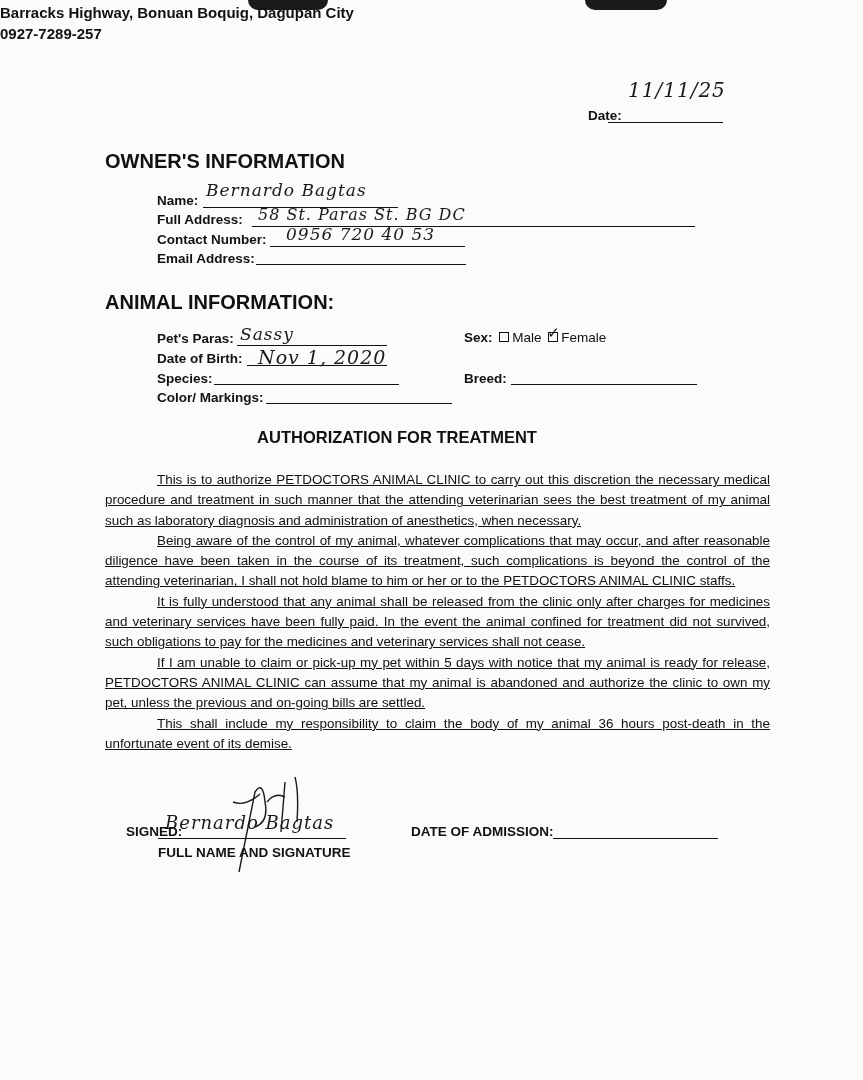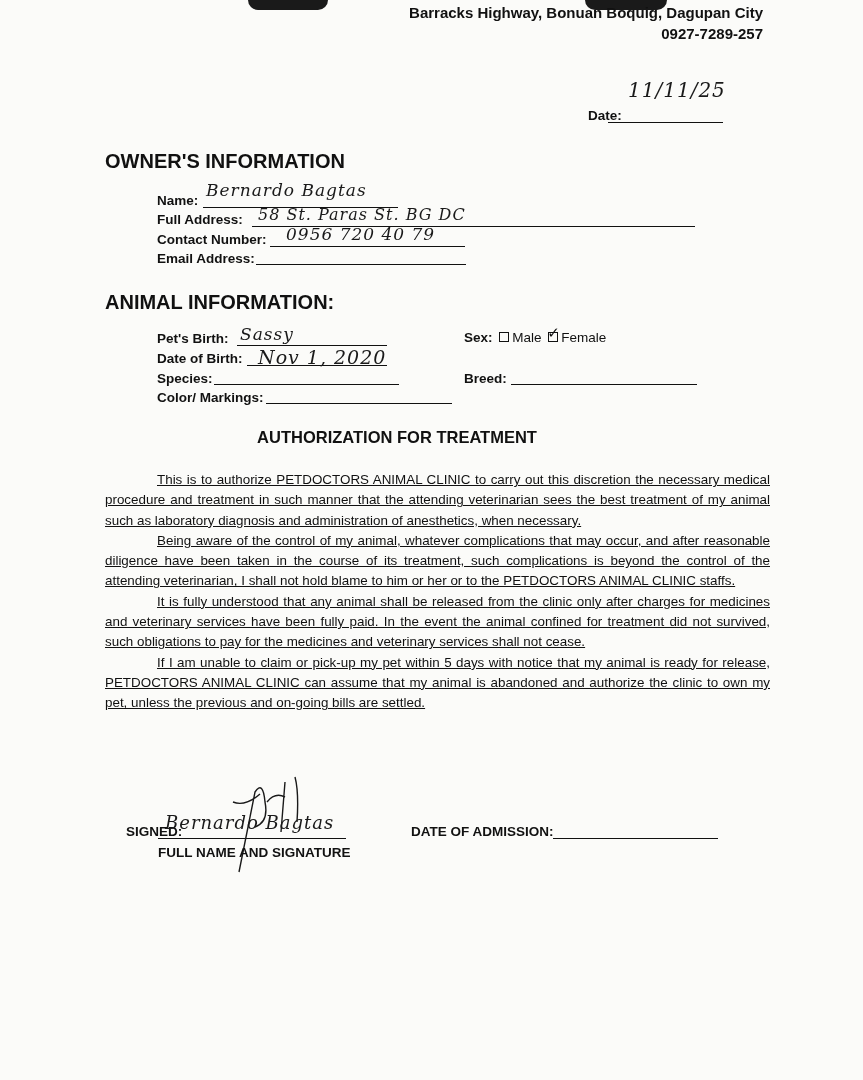--- a/index.html
+++ b/index.html
@@ -6,21 +6,21 @@
   body {
     width: 863px; height: 1080px; overflow: hidden;
     background: #fbfbf9;
     font-family: "Liberation Sans", sans-serif;
     color: #111;
     position: relative;
   }
   .shadow { position: absolute; top: 0; height: 10px; background: #1a1a1a; border-radius: 0 0 14px 14px; }
   .shadow.l { left: 248px; width: 80px; }
   .shadow.r { left: 585px; width: 82px; }
-  .hdr { position: absolute; left: 0; width: 763px; text-align: right; font-weight: bold; font-size: 15px; }
+  .hdr { position: absolute; left: 0; width: 763px; text-align: left; font-weight: bold; font-size: 15px; }
   .hdr.addr { top: 4px; }
   .hdr.phone { top: 25px; }
   .abs { position: absolute; }
   .lbl { font-weight: bold; font-size: 13.5px; white-space: nowrap; }
   .sec { font-weight: bold; font-size: 20px; }
   .line { position: absolute; border-bottom: 1.3px solid #111; height: 0; }
   .hw { position: absolute; font-family: "DejaVu Serif", serif; font-style: italic; color: #1a1a1a; white-space: nowrap; letter-spacing: 1px; }
   .title { position: absolute; top: 428px; left: 0; width: 794px; text-align: center; font-weight: bold; font-size: 16.5px; }
   .body { position: absolute; left: 105px; width: 665px; top: 470px; font-size: 13.4px; line-height: 20.3px; text-align: justify; }
   .body p { margin: 0; text-indent: 52px; text-decoration: underline; }
@@ -46,28 +46,28 @@
 <div class="abs lbl" style="left:157px; top:193px;">Name:</div>
 <div class="line" style="left:203px; top:207px; width:195px;"></div>
 <div class="hw" style="left:206px; top:180px; font-size:17px;">Bernardo Bagtas</div>
 
 <div class="abs lbl" style="left:157px; top:212px;">Full Address:</div>
 <div class="line" style="left:252px; top:226px; width:443px;"></div>
 <div class="hw" style="left:258px; top:205px; font-size:16px;">58 St. Paras St. BG DC</div>
 
 <div class="abs lbl" style="left:157px; top:232px;">Contact Number:</div>
 <div class="line" style="left:270px; top:246px; width:195px;"></div>
-<div class="hw" style="left:286px; top:224px; font-size:17px;">0956 720 40 79</div>
+<div class="hw" style="left:286px; top:224px; font-size:17px;">0956 720 40 53</div>
 
 <div class="abs lbl" style="left:157px; top:251px;">Email Address:</div>
 <div class="line" style="left:256px; top:264px; width:210px;"></div>
 
 <div class="abs sec" style="left:105px; top:291px;">ANIMAL INFORMATION:</div>
 
-<div class="abs lbl" style="left:157px; top:331px;">Pet's Birth:</div>
+<div class="abs lbl" style="left:157px; top:331px;">Pet's Paras:</div>
 <div class="line" style="left:237px; top:345px; width:150px;"></div>
 <div class="hw" style="left:240px; top:324px; font-size:17px;">Sassy</div>
 
 <div class="abs lbl" style="left:157px; top:351px;">Date of Birth:</div>
 <div class="line" style="left:247px; top:365px; width:140px;"></div>
 <div class="hw" style="left:258px; top:346px; font-size:19px;">Nov 1, 2020</div>
 
 <div class="abs lbl" style="left:157px; top:371px;">Species:</div>
 <div class="line" style="left:214px; top:384px; width:185px;"></div>
 
@@ -82,20 +82,21 @@
 
 <div class="abs lbl" style="left:464px; top:371px;">Breed:</div>
 <div class="line" style="left:511px; top:384px; width:186px;"></div>
 
 <div class="title">AUTHORIZATION FOR TREATMENT</div>
 <div class="body">
   <p>This is to authorize PETDOCTORS ANIMAL CLINIC to carry out this discretion the necessary medical procedure and treatment in such manner that the attending veterinarian sees the best treatment of my animal such as laboratory diagnosis and administration of anesthetics, when necessary.</p>
   <p>Being aware of the control of my animal, whatever complications that may occur, and after reasonable diligence have been taken in the course of its treatment, such complications is beyond the control of the attending veterinarian, I shall not hold blame to him or her or to the PETDOCTORS ANIMAL CLINIC staffs.</p>
   <p>It is fully understood that any animal shall be released from the clinic only after charges for medicines and veterinary services have been fully paid. In the event the animal confined for treatment did not survived, such obligations to pay for the medicines and veterinary services shall not cease.</p>
   <p>If I am unable to claim or pick-up my pet within 5 days with notice that my animal is ready for release, PETDOCTORS ANIMAL CLINIC  can assume that my animal is abandoned and authorize the clinic to own my pet, unless the previous and on-going bills are settled.</p>
+  <p>This shall include my responsibility to claim the body of my animal 36 hours post-death in the unfortunate event of its demise.</p>
 </div>
 
 <div class="abs lbl" style="left:105px; top:824px;margin-left:21px;">SIGNED:</div>
 <div class="line" style="left:158px; top:838px; width:188px;"></div>
 <div class="hw" style="left:165px; top:812px; font-size:18px;">Bernardo Bagtas</div>
 <svg class="sig" style="left:225px; top:772px;" width="130" height="110" viewBox="0 0 130 110">
   <path d="M14 100 L30 20 Q38 8 40 30 Q44 50 30 55 M42 30 Q50 20 60 25 M60 10 L56 60 M70 5 Q74 20 72 50 M8 30 Q20 35 35 22" fill="none" stroke="#1a1a1a" stroke-width="1.4"></path>
 </svg>
 <div class="abs lbl" style="left:158px; top:845px;">FULL NAME AND SIGNATURE</div>
 

